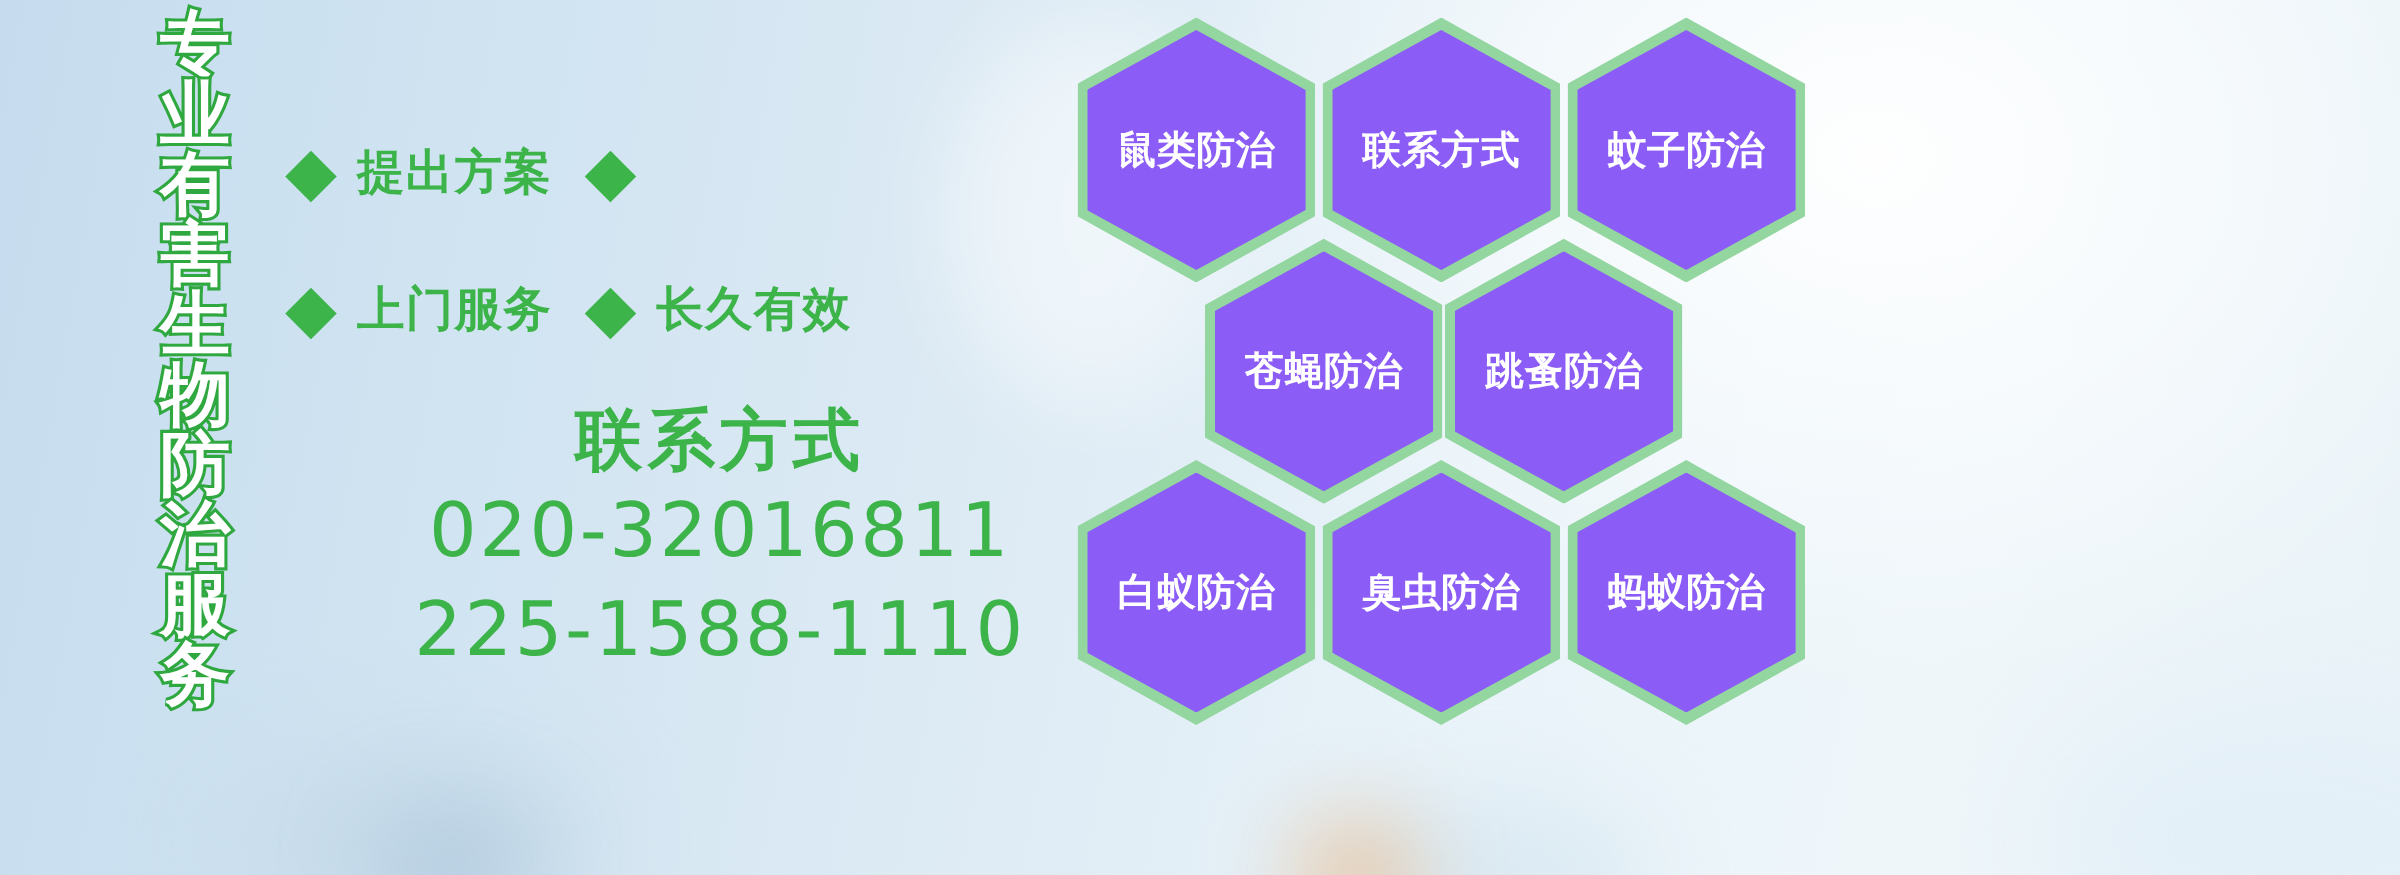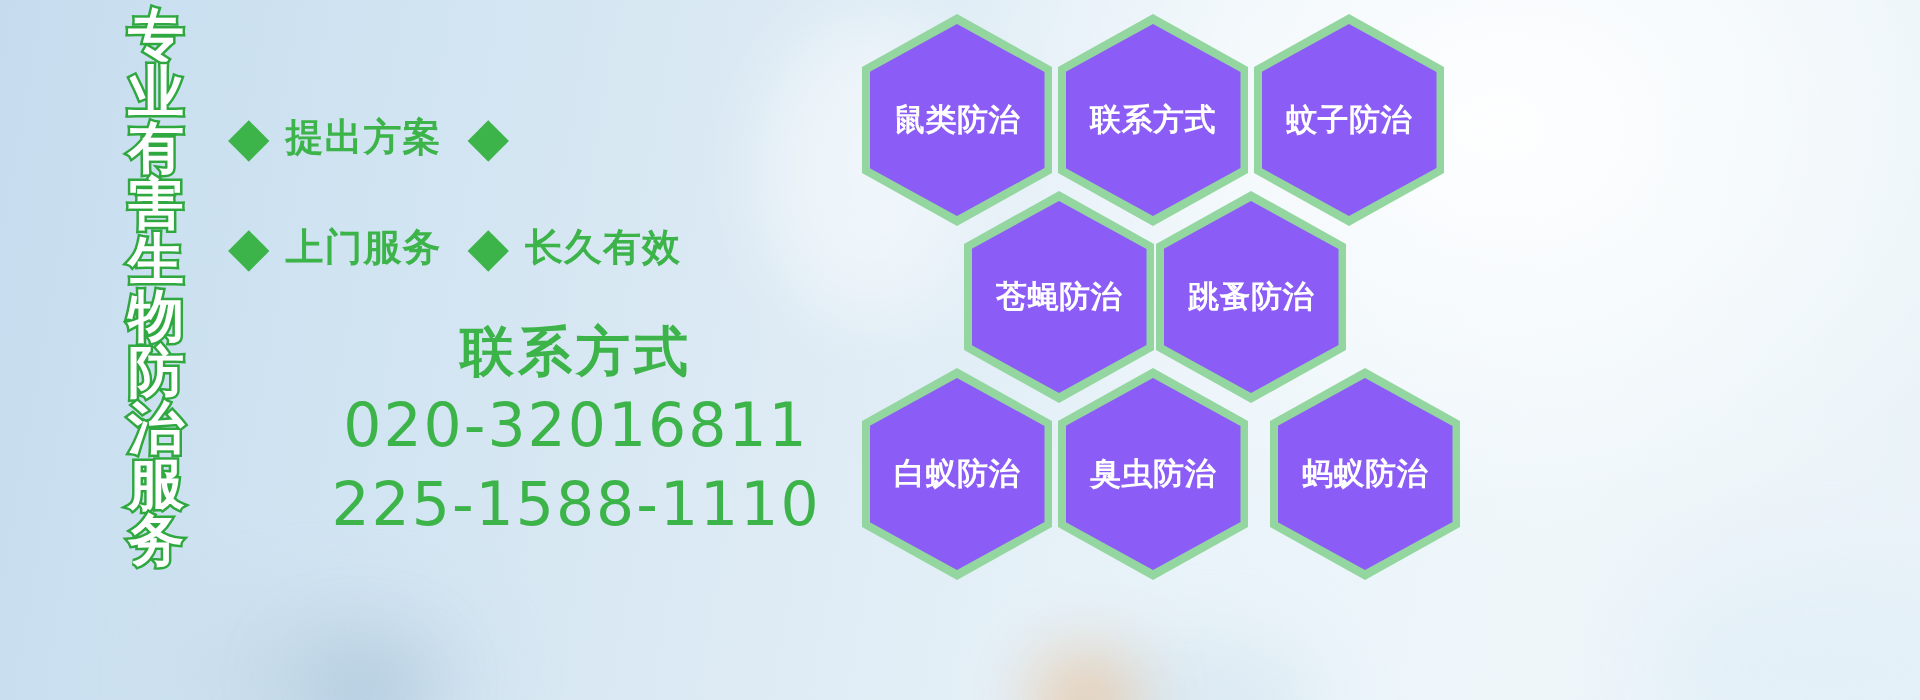--- a/index.html
+++ b/index.html
@@ -226,20 +226,20 @@
         <span class="hex-label">白蚁防治</span>
       </div>
     </div>
 
     <div class="hex" style="left:196px; top:362px;">
       <div class="hex-inner">
         <span class="hex-label">臭虫防治</span>
       </div>
     </div>
 
-    <div class="hex" style="left:408px; top:362px;">
+    <div class="hex" style="left:392px; top:362px;">
       <div class="hex-inner">
         <span class="hex-label">蚂蚁防治</span>
       </div>
     </div>
 
   </div>
 </div>
 
 </body></html>

